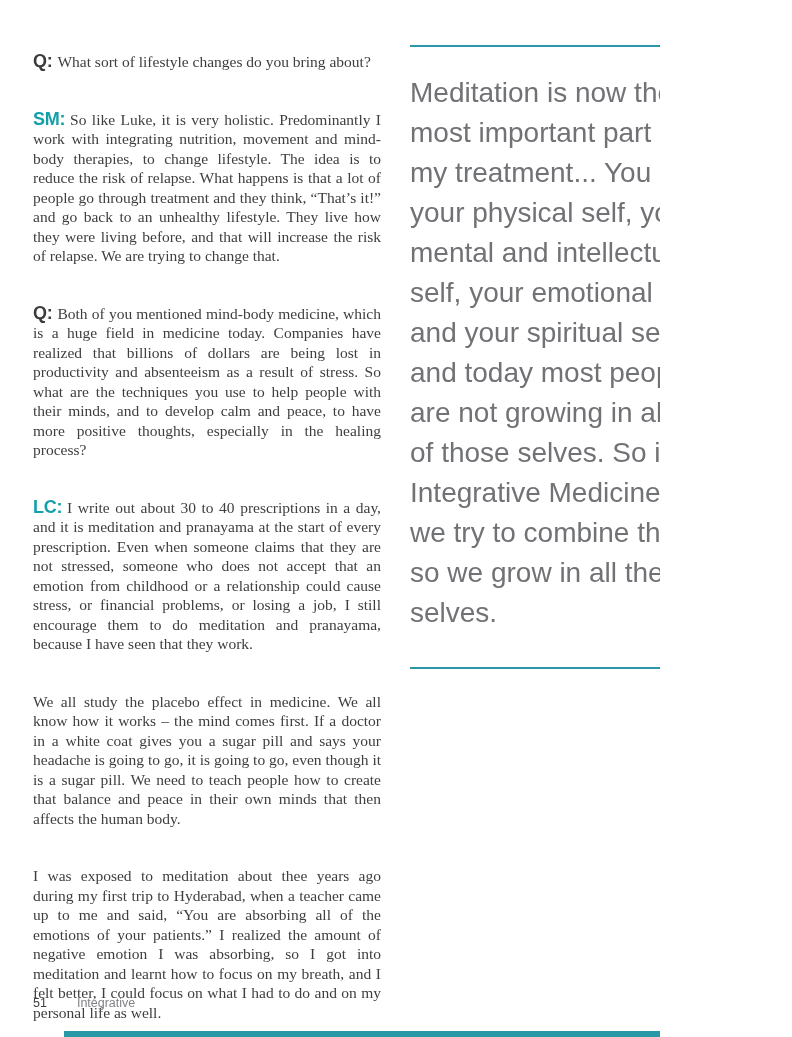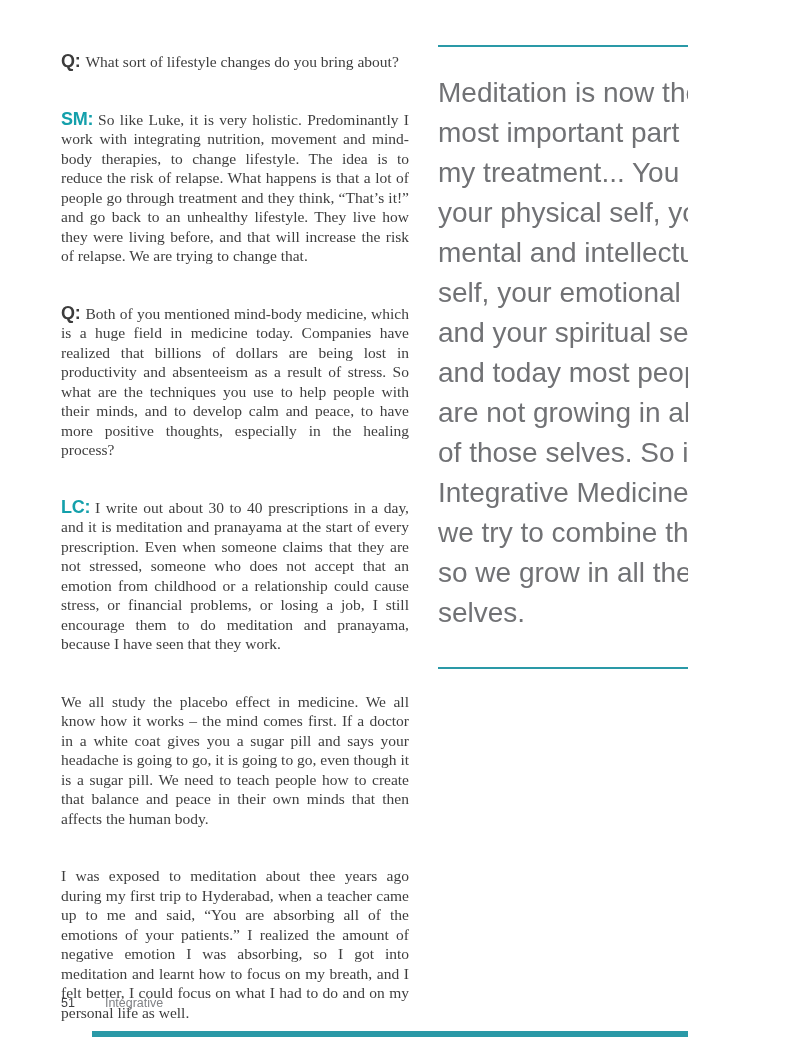--- a/index.html
+++ b/index.html
@@ -7,21 +7,20 @@
     padding: 0;
     background: #ffffff;
   }
   .page {
     position: relative;
     width: 660px;
     height: 1037px;
     background: #ffffff;
     overflow: hidden;
     font-family: "Liberation Serif", serif;
-    margin-left: 28px;
   }
 
   
   .article-col {
     position: absolute;
     left: 33px;
     top: 52px;
     width: 348px;
   }
   .article-col p {

